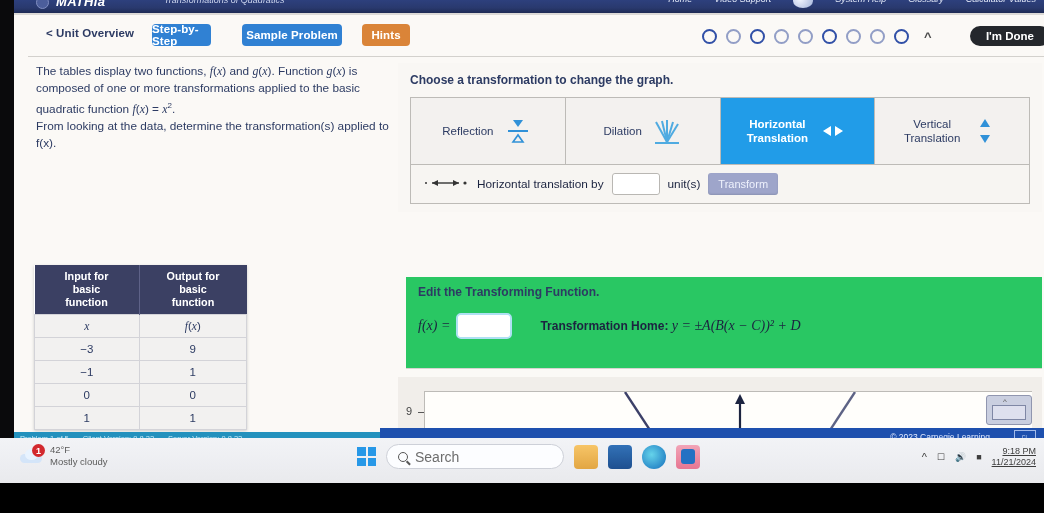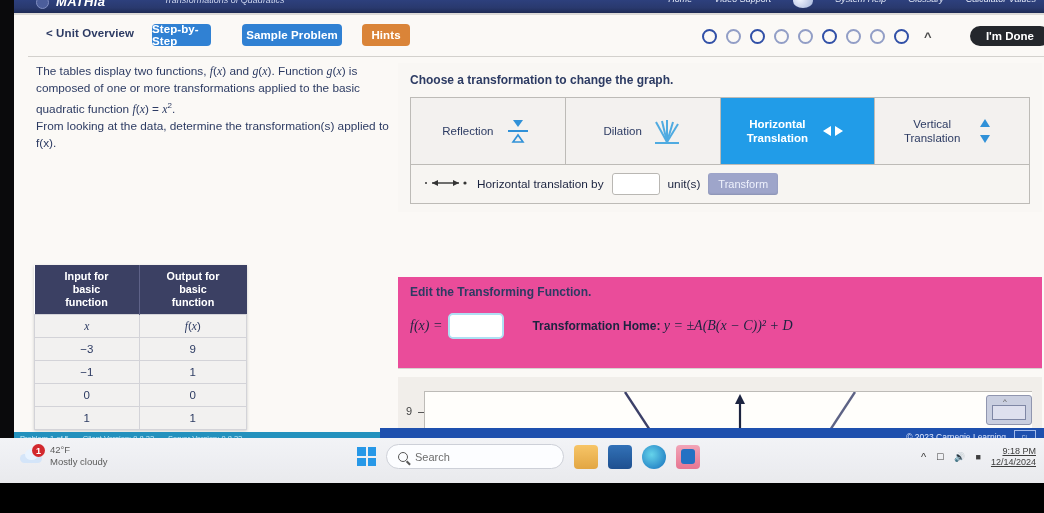--- a/index.html
+++ b/index.html
@@ -202,23 +202,23 @@
     background: #9aa2c8;
     color: #e9ecf8;
     font-size: 11px;
     border-radius: 3px;
     display: flex; align-items: center;
     box-shadow: inset 0 -1px 2px rgba(0,0,0,.12);
   }
 
   
   .editcard {
-    position: absolute; left: 384px; top: 262px; right: 2px;
+    position: absolute; left: 392px; top: 262px; right: 2px;
     height: 92px;
-    background: #ec4899;
+    background: #22c55e;
     border-bottom: 1px solid #d2d0cc;
     padding: 8px 12px;
   }
   .editcard .title {
     font-size: 12px; font-weight: bold; color: #2b3a63;
     margin-bottom: 14px;
   }
   .editcard .fnrow {
     display: flex; align-items: center; gap: 6px;
   }
@@ -288,21 +288,21 @@
     padding-left: 6px;
   }
 
   
   .copyband {
     position: absolute; left: 380px; right: 0; bottom: 68px;
     height: 17px;
     background: #1b4fb0;
     color: #dde6fb; font-size: 8.5px;
     display: flex; align-items: center; justify-content: flex-end;
-    padding-right: 8px; gap: 8px;
+    padding-right: 8px; gap: 24px;
   }
   .cl-logo {
     width: 22px; height: 13px;
     background: #1b4fb0;
     border: 1px solid #9fb7e8;
     color: #c9d8f7; font-size: 5px;
     display: flex; align-items: center; justify-content: center;
   }
 
   
@@ -344,21 +344,21 @@
     gap: 2px;
   }
   .win-logo i { background: #2196e8; display: block; }
   .searchbox {
     width: 178px; height: 25px;
     background: #f7f8fa;
     border: 1px solid #c9ccd4;
     border-radius: 13px;
     display: flex; align-items: center; gap: 7px;
     padding-left: 11px;
-    font-size: 11px; color: #6b6b6b;
+    font-size: 14px; color: #6b6b6b;
   }
   .mag {
     width: 10px; height: 10px; border: 1.6px solid #555; border-radius: 50%;
     position: relative;
   }
   .mag::after {
     content:''; position:absolute; right:-4px; bottom:-3px;
     width:5px; height:1.6px; background:#555; transform: rotate(45deg);
   }
   .tb-icon { width: 24px; height: 24px; border-radius: 4px; }
@@ -624,19 +624,19 @@
       <span class="tb-icon ic-outlook"></span>
     </div>
 
     <div class="tb-right">
       <span class="caret">^</span>
       <span>☐</span>
       <span>🔊</span>
       <span>■</span>
       <span class="clock">
         <span>9:18 PM</span><br>
-        <span>12/14/2024</span>
+        <span>11/21/2024</span>
       </span>
     </div>
   </div>
 
   <div class="deskbottom"></div>
 </div>
 
 </body></html>

